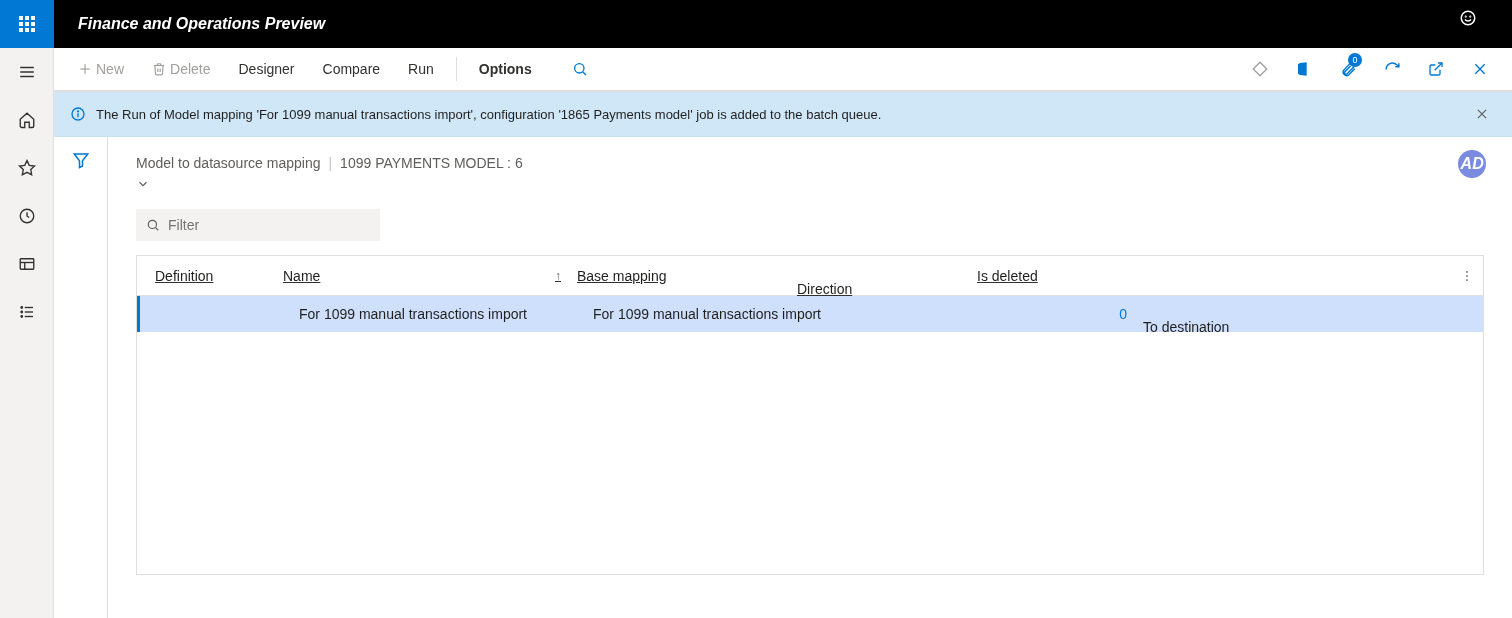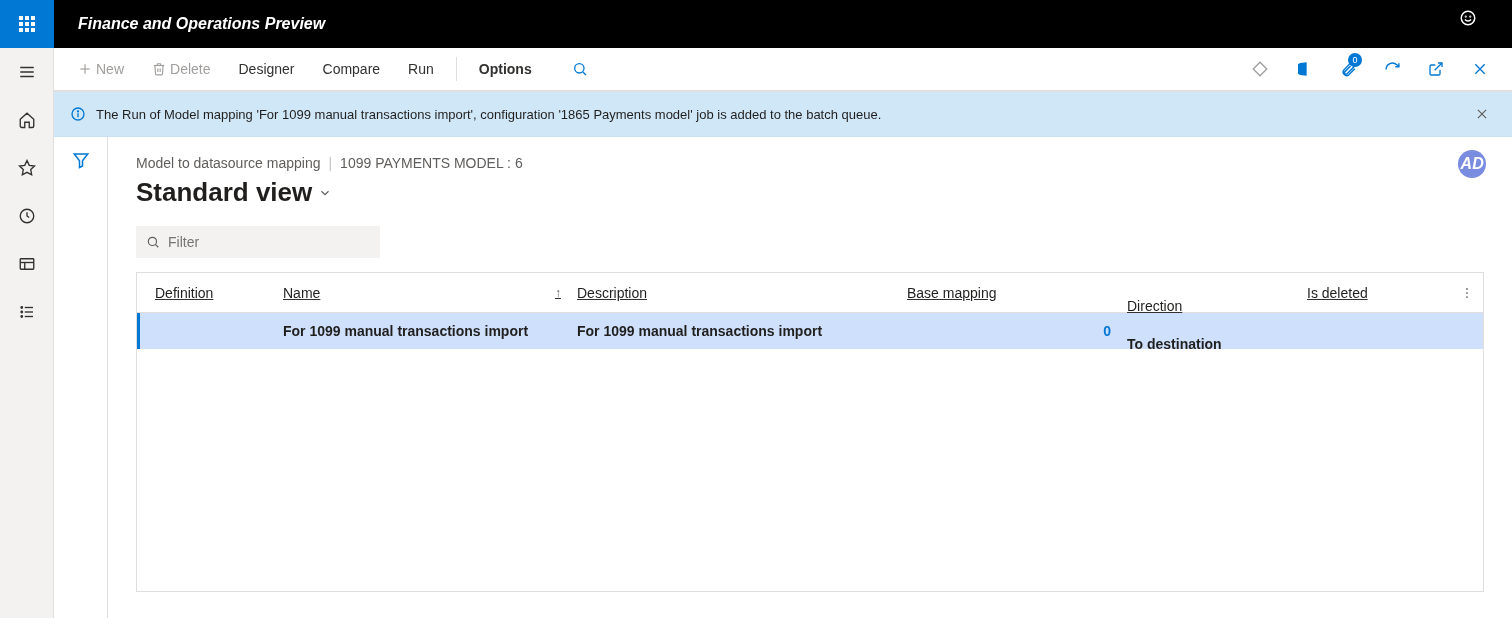--- a/index.html
+++ b/index.html
@@ -66,21 +66,21 @@
 .col-name { width: 294px; display: flex; align-items: center; justify-content: space-between; }
 .col-desc { width: 330px; }
 .col-base { width: 190px; }
 .col-basenum { width: 30px; text-align: right; justify-content: flex-end; color: #0078d4; }
 .col-dir { width: 180px; margin-top: 26px; }
 .col-del { flex: 1; }
 .col-more { width: 32px; display:flex; justify-content:center; color:#605e5c; cursor:pointer; }
 .sort-arrow { color: #605e5c; font-size: 12px; }
 
 .grid-row { display: flex; align-items: center; height: 36px; padding-left: 10px; font-size: 14px; }
-.grid-row.selected { background: #cfe0fc; border-left: 3px solid #0078d4; padding-left: 7px; font-weight: bold; }
+.grid-row.selected { background: #cfe0fc; border-left: 3px solid #0078d4; padding-left: 23px; }
 
 svg { display: block; }
 </style>
 </head>
 <body>
 
 <div class="top-header">
   <div class="waffle">
     <div class="waffle-grid">
       <span></span>
@@ -281,21 +281,20 @@
         </div>
       </div>
 
       <div class="content-main">
         <div class="breadcrumb-row">
           <span>Model to datasource mapping</span>
           <span class="breadcrumb-sep">|</span>
           <span>1099 PAYMENTS MODEL : 6</span>
         </div>
         <div class="page-title-row">
-          <span class="page-title">Standard view</span>
           <span class="chev-down">
             <svg width="14" height="14" viewBox="0 0 24 24" fill="none" stroke="currentColor" stroke-width="2">
                 <polyline points="6 9 12 15 18 9"></polyline>
               </svg>
           </span>
         </div>
 
         <div class="filter-box">
           <svg width="14" height="14" viewBox="0 0 24 24" fill="none" stroke="#605e5c" stroke-width="2">
               <circle cx="11" cy="11" r="7"></circle>
@@ -304,21 +303,20 @@
           <input type="text" placeholder="Filter" style="">
         </div>
 
         <div class="grid-container">
           <div class="grid-header">
             <div class="col header col-def">Definition</div>
             <div class="col header col-name">
               <span>Name</span>
               <span class="sort-arrow">↑</span>
             </div>
-            <div class="col header col-desc">Description</div>
             <div class="col header col-base">Base mapping</div>
             <div class="col header col-basenum"></div>
             <div class="col header col-dir">Direction</div>
             <div class="col header col-del">Is deleted</div>
             <div class="col-more">
               <svg width="14" height="14" viewBox="0 0 24 24" fill="currentColor">
                   <circle cx="12" cy="5" r="1.5"></circle>
                   <circle cx="12" cy="12" r="1.5"></circle>
                   <circle cx="12" cy="19" r="1.5"></circle>
                 </svg>

